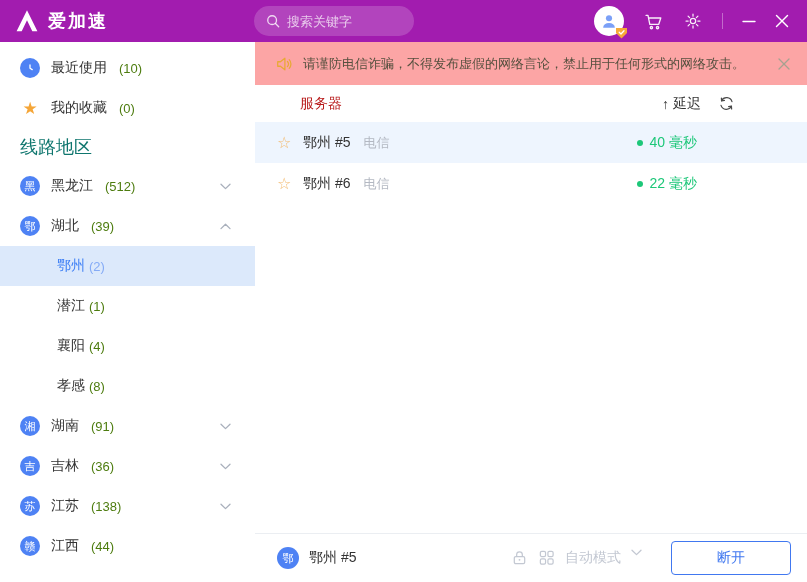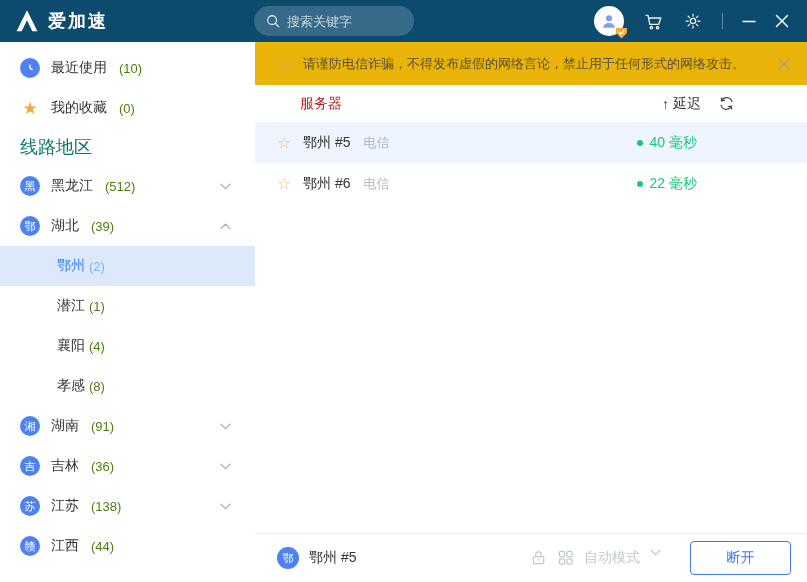--- a/index.html
+++ b/index.html
@@ -1,20 +1,20 @@
 <!DOCTYPE html>
 <html><head>
 <meta charset="utf-8">
 <style>
   * { margin:0; padding:0; box-sizing:border-box; }
   html,body { width:807px; height:582px; overflow:hidden; background:#fff;
     font-family:"Liberation Sans","DejaVu Sans",sans-serif; }
 
   
-  .topbar { height:42px; background:#0c4a6e; display:flex; align-items:center;
+  .topbar { height:42px; background:#a21caf; display:flex; align-items:center;
     padding:0 18px 0 14px; }
   .logo { display:flex; align-items:center; gap:8px; }
   .logo-text { color:#fff; font-size:18px; font-weight:bold; letter-spacing:2px; }
   .search { margin-left:146px; width:160px; height:30px; border-radius:15px;
     background:rgba(255,255,255,0.18); display:flex; align-items:center;
     padding:0 12px; gap:7px; }
   .search input { background:transparent; border:none; outline:none; width:110px;
     color:#fff; font-size:13px; font-family:inherit; }
   .search input::placeholder { color:rgba(255,255,255,0.72); }
   .topbar-right { margin-left:auto; display:flex; align-items:center; gap:19px; }
@@ -40,21 +40,21 @@
   .section-label { height:38px; display:flex; align-items:center;
     padding-left:20px; color:#0f766e; font-size:18px; }
   .star-glyph { font-size:17px; color:#F5A638; width:20px; text-align:center; }
   .city-item { height:40px; display:flex; align-items:center; padding-left:57px;
     font-size:14px; color:#333; cursor:pointer; gap:3px; }
   .city-item.selected { background:#DCE9FB; color:#3D7FF5; }
   .city-item.selected .count { color:#85ABF6; }
 
   
   .main { flex:1; display:flex; flex-direction:column; min-width:0; }
-  .banner { height:43px; background:#eab308; display:flex; align-items:center;
+  .banner { height:43px; background:#fca5a5; display:flex; align-items:center;
     padding:0 17px 0 20px; gap:10px; font-size:13px; color:#56503F; }
   .banner-close { margin-left:auto; display:flex; cursor:pointer; }
 
   .list-header { height:37px; display:flex; align-items:center;
     padding:0 72px 0 45px; }
   .col-server { color:#b91c1c; font-size:14px; }
   .sort-group { margin-left:auto; display:flex; align-items:center; gap:17px; }
   .sort-latency { display:flex; align-items:center; gap:4px; color:#333;
     font-size:14px; cursor:pointer; }
 
@@ -73,21 +73,21 @@
   
   .statusbar { height:49px; border-top:1px solid #EBEEF2; display:flex;
     align-items:center; padding:0 16px 0 22px; }
   .status-left { display:flex; align-items:center; gap:10px; color:#333;
     font-size:14px; }
   .status-badge { width:22px; height:22px; border-radius:50%; background:#4E82F4;
     color:#fff; font-size:11px; display:flex; align-items:center;
     justify-content:center; }
   .mode-group { margin-left:auto; display:flex; align-items:flex-start; gap:10px;
     color:#C3C8D2; font-size:14px; margin-right:29px; }
-  .disconnect-btn { width:101px; height:34px; border:1px solid #4178F0;
+  .disconnect-btn { width:120px; height:34px; border:1px solid #4178F0;
     border-radius:4px; background:#fff; color:#4178F0; font-size:14px;
     cursor:pointer; font-family:inherit; }
 </style>
 </head>
 <body>
 
 <header class="topbar">
   <div class="logo">
     <svg width="26" height="26" viewBox="0 0 24 24">
       <path d="M12 2 L21.6 21.5 H16.9 L12 11.4 L7.1 21.5 H2.4 Z" fill="#fff"></path>

